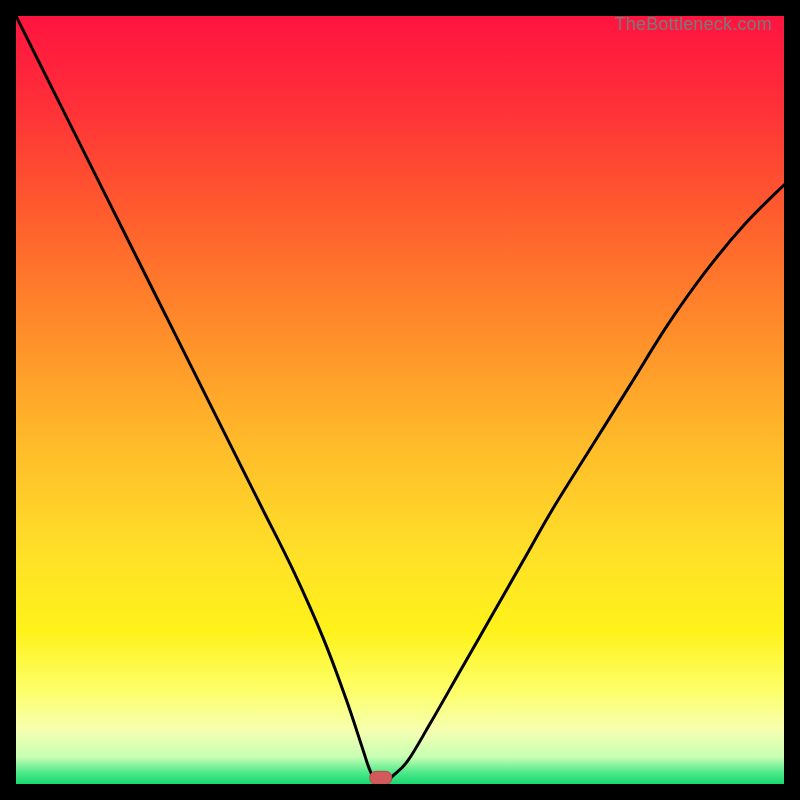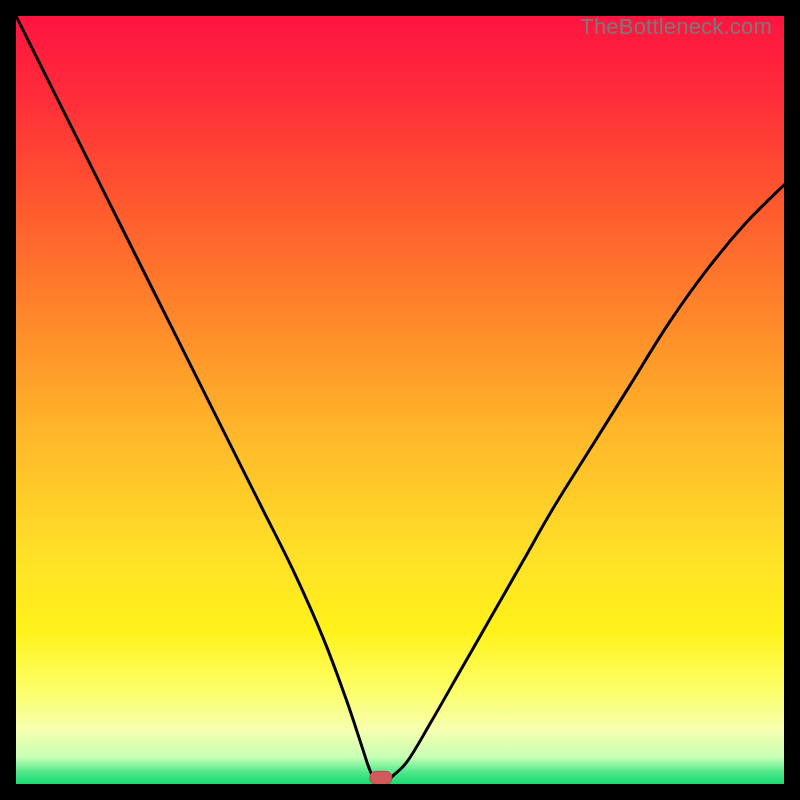--- a/index.html
+++ b/index.html
@@ -24,21 +24,21 @@
     left: 0;
     top: 0;
     width: 768px;
     height: 768px;
   }
   .watermark {
     position: absolute;
     top: -2px;
     right: 12px;
     color: #7a7a7a;
-    font-size: 22px;
+    font-size: 18px;
     font-weight: 500;
     letter-spacing: 0.2px;
     user-select: none;
   }
 </style>
 </head>
 <body>
 
 <div class="frame">
   <svg class="plot" viewBox="0 0 768 768" preserveAspectRatio="none">

